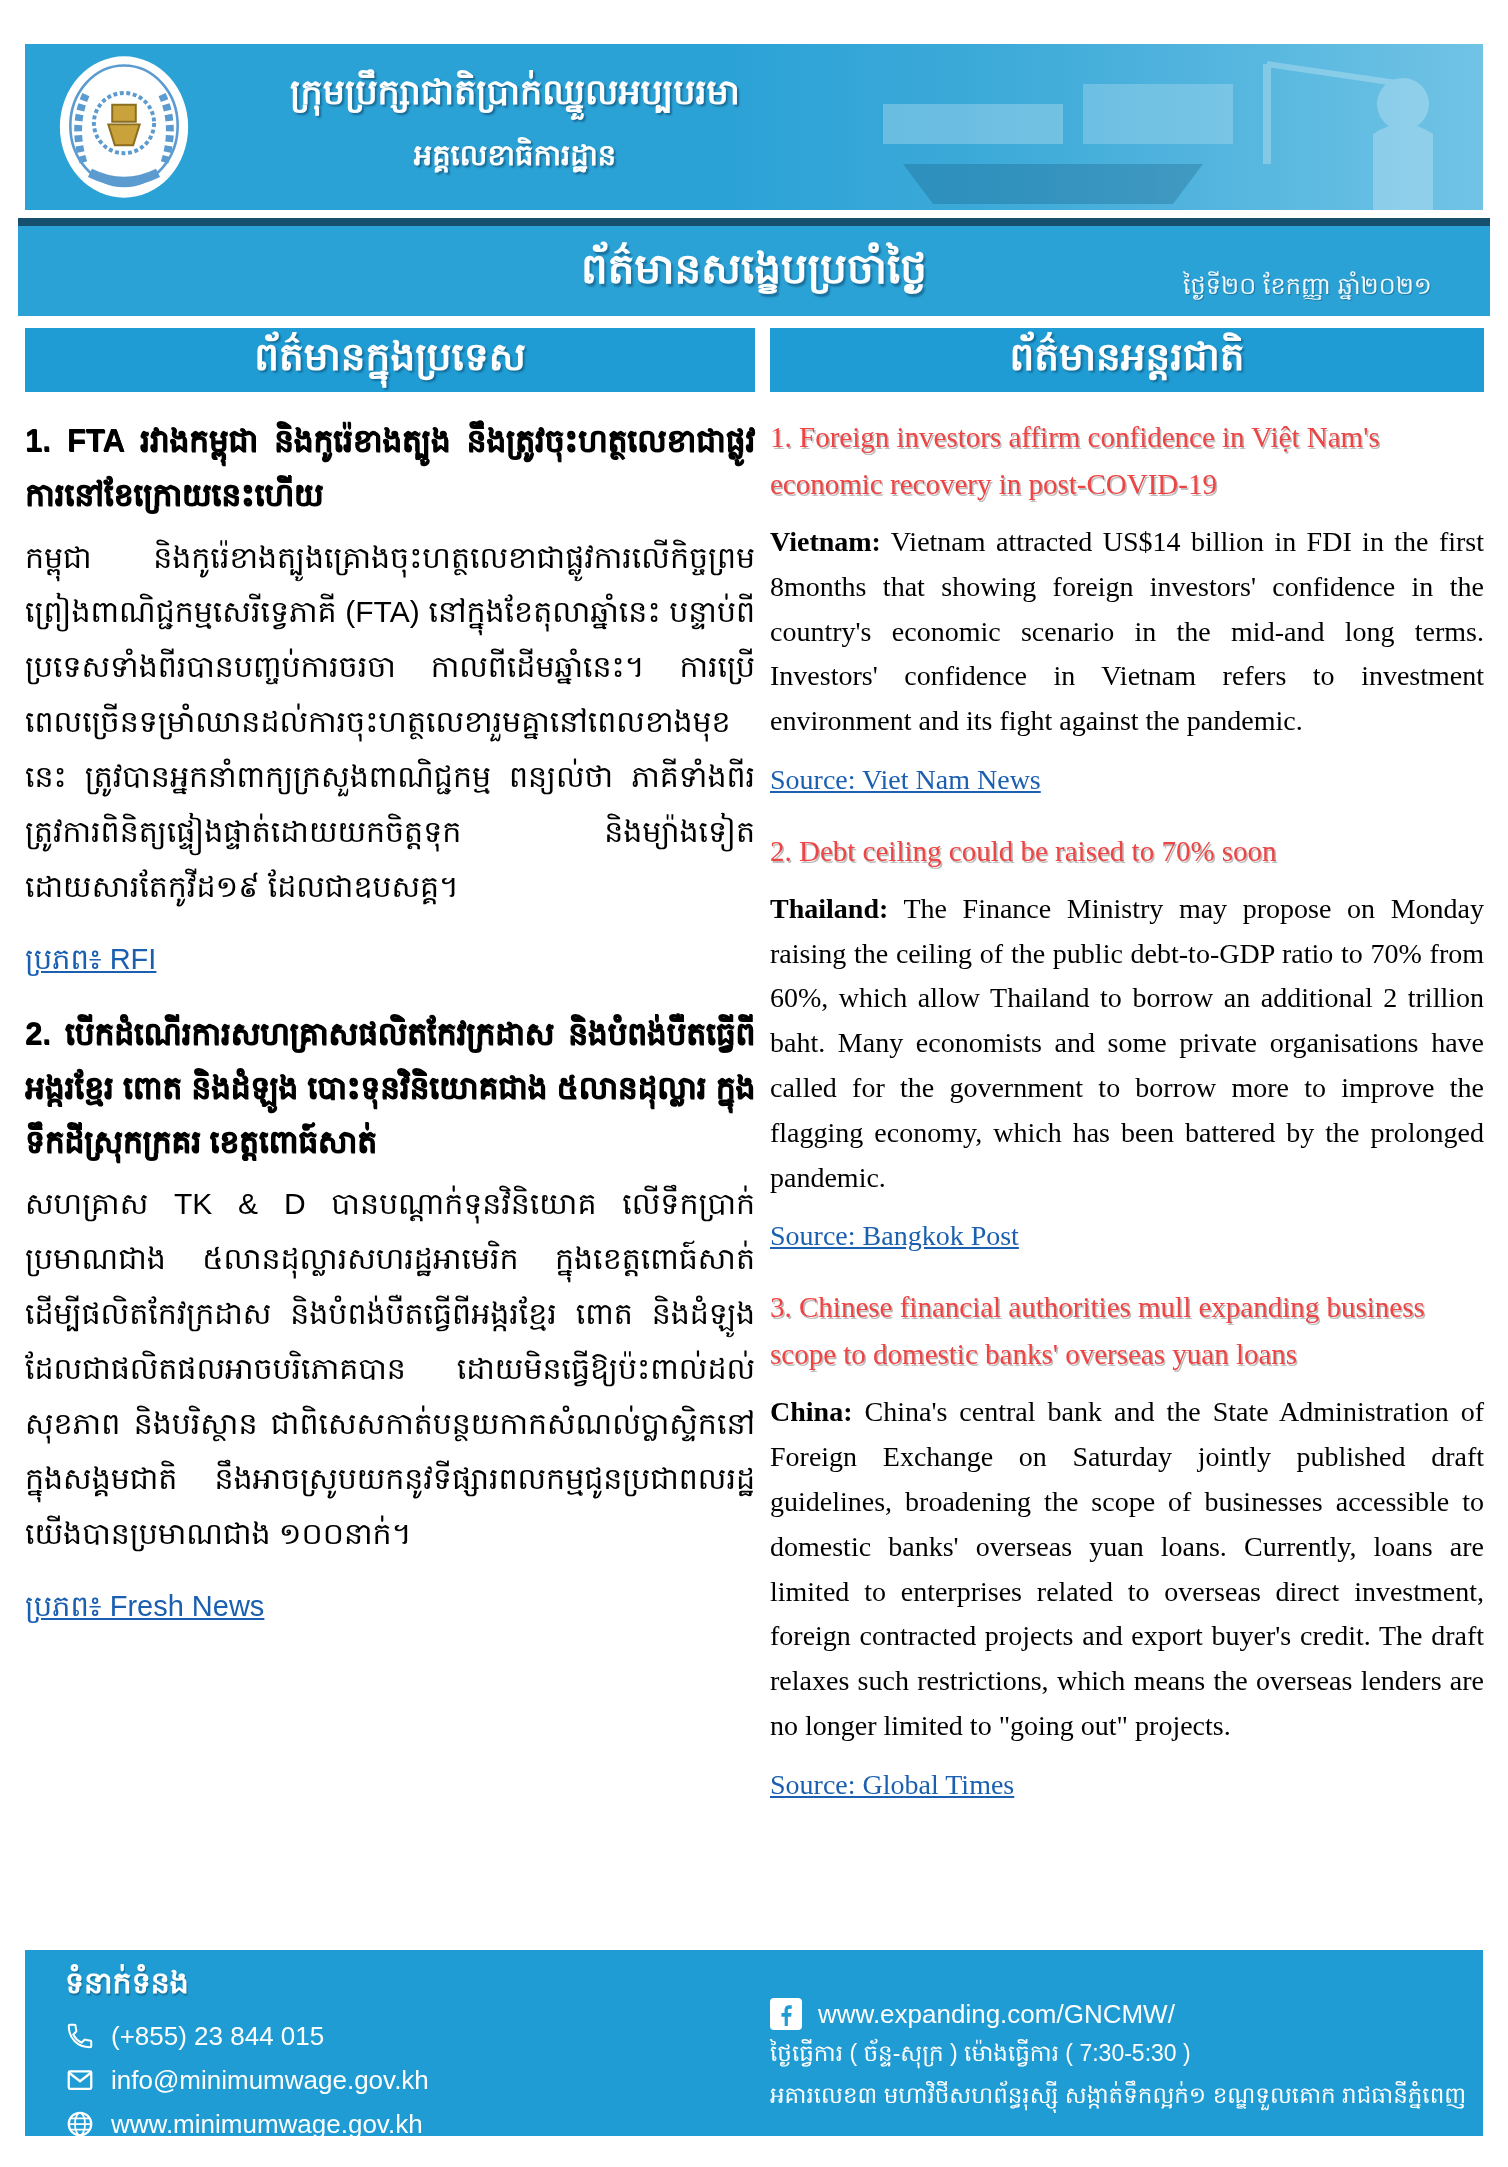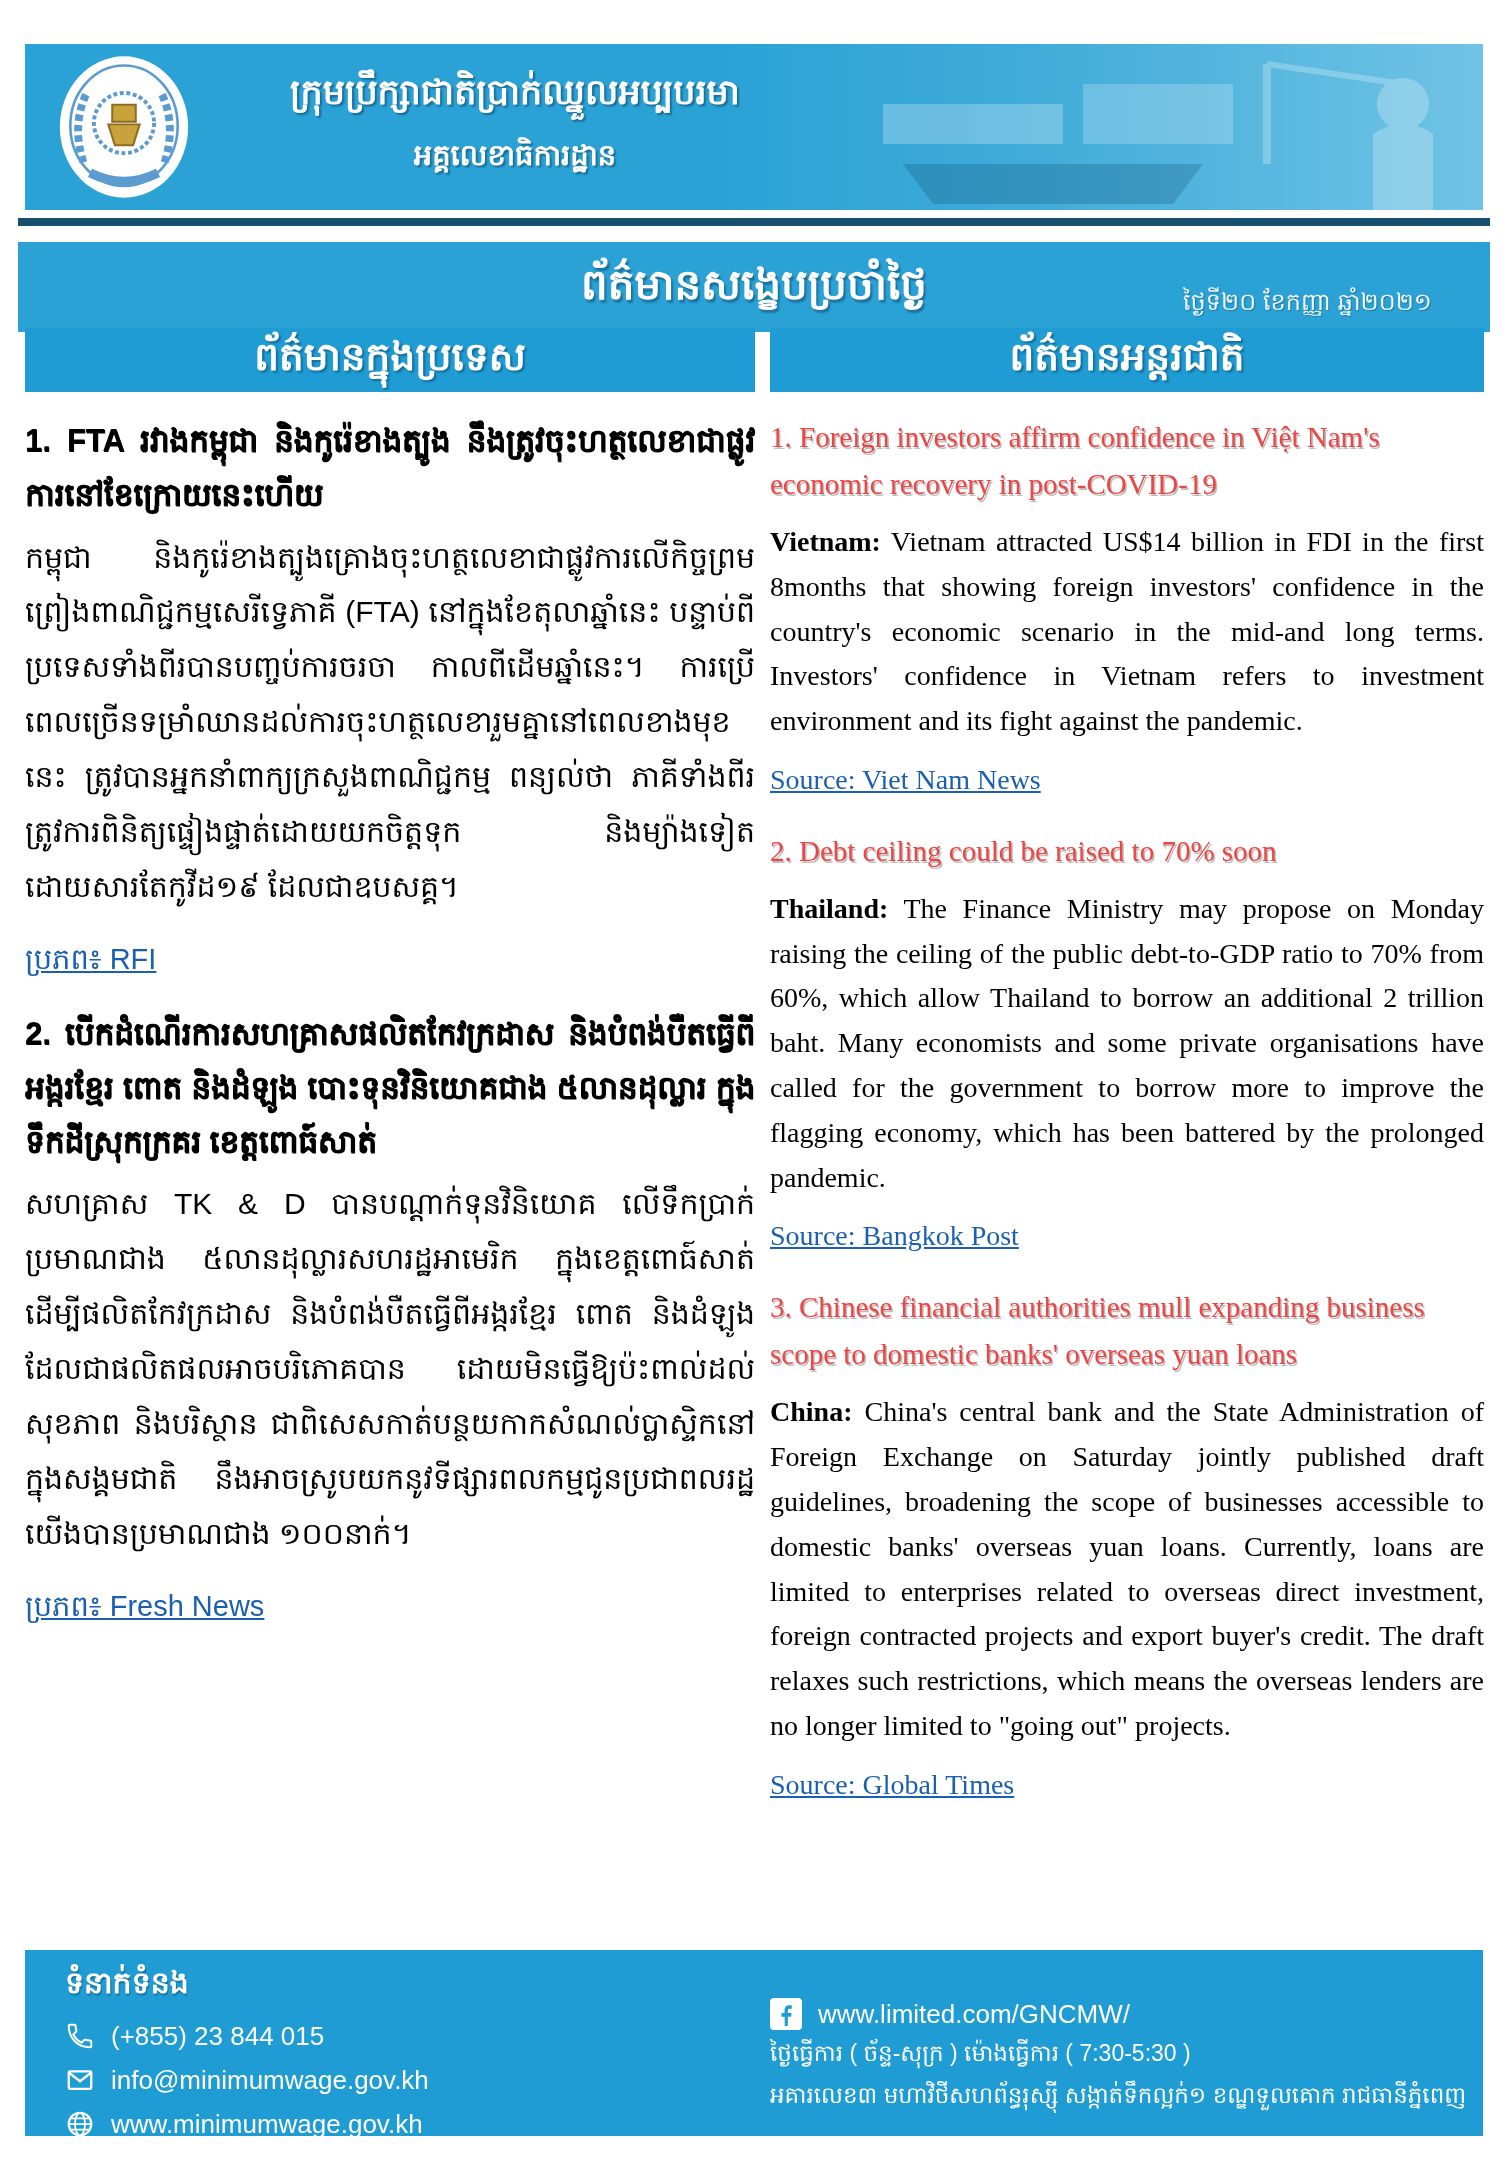--- a/index.html
+++ b/index.html
@@ -17,21 +17,21 @@
   }
   .header-photo { position:absolute; right:0; top:0; width:640px; height:166px; opacity:.25; }
   .logo { position:absolute; left:32px; top:11px; width:134px; height:144px; }
   .org-names { position:absolute; left:200px; top:26px; width:580px; text-align:center; color:#fff; }
   .org-name-1 { font-size:35px; font-weight:bold; text-shadow:2px 2px 2px rgba(0,40,70,.45); }
   .org-name-2 { font-size:29px; font-weight:bold; margin-top:16px; text-shadow:2px 2px 2px rgba(0,40,70,.45); }
 
   .stripe { position:absolute; left:18px; top:218px; width:1472px; height:8px; background:#17506f; }
 
   
-  .banner { position:absolute; left:18px; top:226px; width:1472px; height:90px; background:#2ba2d6;margin-top:16px; }
+  .banner { position:absolute; left:18px; top:226px; width:1472px; height:90px; background:#2ba2d6; }
   .banner-title {
     position:absolute; left:0; right:0; top:16px; text-align:center; color:#fff;
     font-size:42px; font-weight:bold; text-shadow:2px 3px 2px rgba(0,40,70,.40);
   }
   .banner-date {
     position:absolute; right:58px; bottom:10px; color:#eef8fd; font-size:24px;
     text-shadow:1px 1px 1px rgba(0,40,70,.35);
   }
 
   
@@ -174,20 +174,20 @@
           </svg>
         <a style="text-decoration:none;">www.minimumwage.gov.kh</a>
       </div>
     </div>
     <div class="footer-right">
       <div class="fb-row">
         <svg class="fb-box" viewBox="0 0 24 24">
             <rect width="24" height="24" rx="3" fill="#ffffff"></rect>
             <path d="M13.4 21v-7h2.4l.4-2.8h-2.8V9.4c0-.8.3-1.4 1.5-1.4h1.4V5.5c-.3 0-1.1-.1-2-.1-2 0-3.4 1.2-3.4 3.5v2.3H8.6V14H11v7z" fill="#1f9cd3"></path>
           </svg>
-        <a style="text-decoration:none;">www.limited.com/GNCMW/</a>
+        <a style="text-decoration:none;">www.expanding.com/GNCMW/</a>
       </div>
       <div class="kh-small">ថ្ងៃធ្វើការ ( ច័ន្ទ-សុក្រ ) ម៉ោងធ្វើការ ( 7:30-5:30 )</div>
       <div class="kh-small">អគារលេខ៣ មហាវិថីសហព័ន្ធរុស្ស៊ី សង្កាត់ទឹកល្អក់១ ខណ្ឌទួលគោក រាជធានីភ្នំពេញ</div>
     </div>
   </div>
 
 </div>
 
 </body></html>

